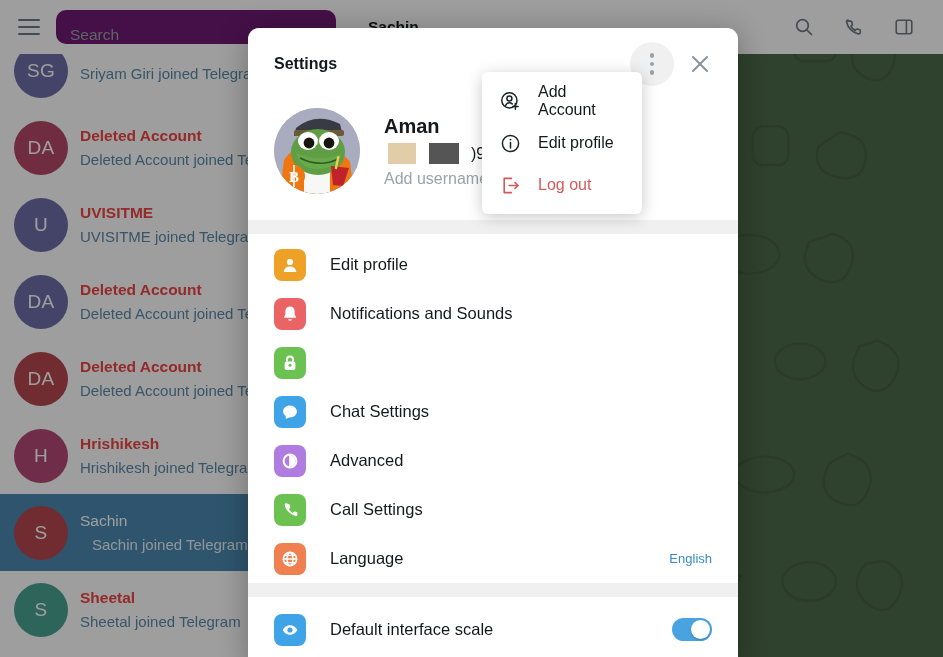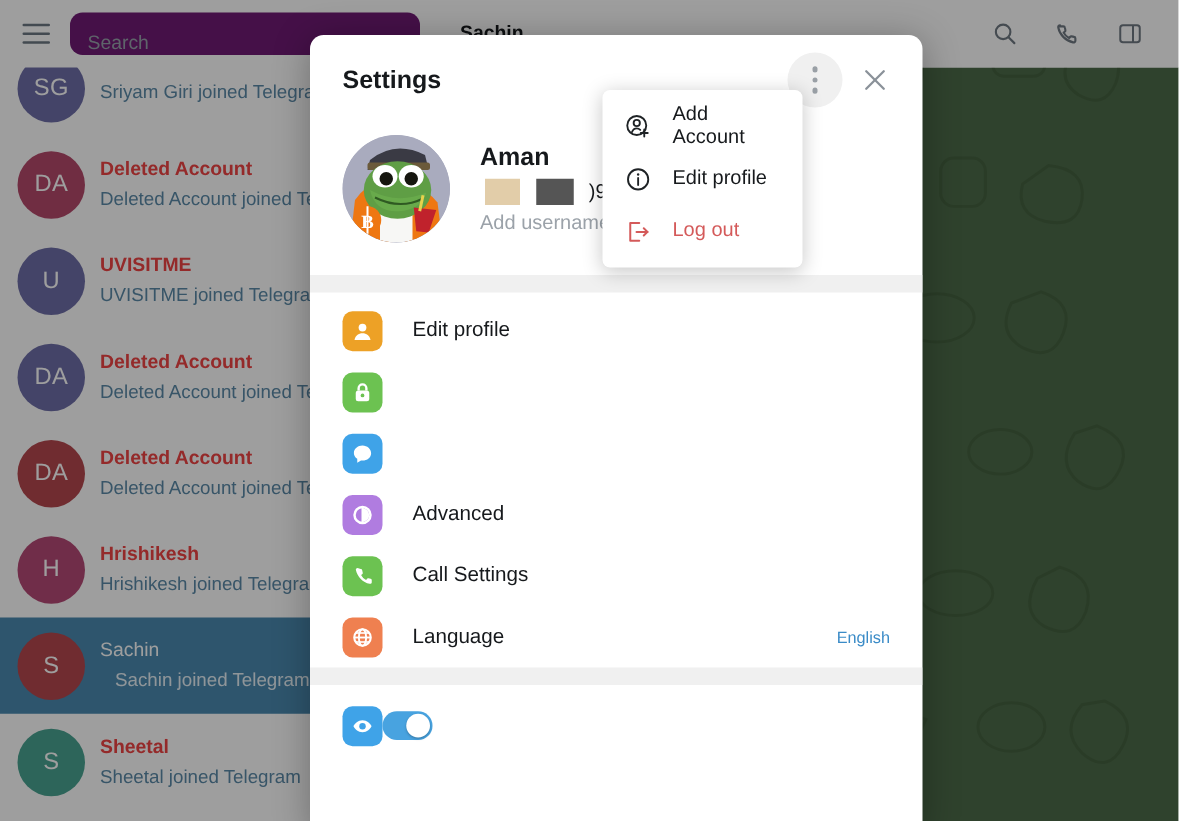--- a/index.html
+++ b/index.html
@@ -154,21 +154,21 @@
     overflow: hidden;
   }
   #dlg-header {
     height: 72px;
     display: flex; align-items: center;
     padding: 0 18px 0 26px;
     box-sizing: border-box;
     position: relative;
   }
   #dlg-title {
-    font-size: 20px; font-weight: bold; color: #16191c;
+    font-size: 16px; font-weight: bold; color: #16191c;
     flex: 1;
   }
   #menu-dots-btn {
     width: 44px; height: 44px;
     border-radius: 50%;
     background: #f0f0f0;
     display: flex; flex-direction: column;
     align-items: center; justify-content: center;
     gap: 4px;
     cursor: pointer;
@@ -534,34 +534,44 @@
         <div class="settings-row">
           <div class="sq-icon" style="background: rgb(237, 161, 38);">
             <svg width="20" height="20" viewBox="0 0 20 20">
               <circle cx="10" cy="7" r="3.1" fill="#fff"></circle>
               <path d="M3.6 17c.6-3.6 3.2-5.4 6.4-5.4s5.8 1.8 6.4 5.4z" fill="#fff"></path>
             </svg>
           </div>
           <div class="settings-label">Edit profile</div>
         </div>
         <div class="settings-row">
+          <div class="sq-icon" style="background: rgb(234, 100, 101);">
+            <svg width="20" height="20" viewBox="0 0 20 20">
+              <path d="M10 2.6c-2.7 0-4.6 2-4.6 4.6v3.4l-1.3 2.1c-.3.5 0 1.1.6 1.1h10.6c.6 0 .9-.6.6-1.1l-1.3-2.1V7.2c0-2.6-1.9-4.6-4.6-4.6z" fill="#fff"></path>
+              <path d="M8.1 15.3a1.95 1.95 0 0 0 3.8 0z" fill="#fff"></path>
+            </svg>
+          </div>
+          <div class="settings-label">Notifications and Sounds</div>
+        </div>
+        <div class="settings-row">
           <div class="sq-icon" style="background: rgb(108, 194, 81);">
             <svg width="20" height="20" viewBox="0 0 20 20">
               <rect x="4.6" y="8.4" width="10.8" height="8.6" rx="2" fill="#fff"></rect>
               <path d="M6.9 8.4V6.6a3.1 3.1 0 0 1 6.2 0v1.8" stroke="#fff" stroke-width="1.9" fill="none"></path>
               <circle cx="10" cy="12.3" r="1.5" fill="#6cc251"></circle>
             </svg>
           </div>
         </div>
         <div class="settings-row">
           <div class="sq-icon" style="background: rgb(63, 163, 232);">
             <svg width="20" height="20" viewBox="0 0 20 20">
               <path d="M10 3.4c-3.8 0-6.9 2.6-6.9 5.9 0 1.9 1 3.6 2.7 4.7v3.1l3-1.7c.4.05.8.08 1.2.08 3.8 0 6.9-2.6 6.9-5.9S13.8 3.4 10 3.4z" fill="#fff"></path>
             </svg>
           </div>
+          <div class="settings-label">Chat Settings</div>
         </div>
         <div class="settings-row">
           <div class="sq-icon" style="background: rgb(176, 124, 224);">
             <svg width="20" height="20" viewBox="0 0 20 20">
               <circle cx="10" cy="10" r="6.4" fill="none" stroke="#fff" stroke-width="2"></circle>
               <path d="M10 4.6a5.4 5.4 0 0 1 0 10.8z" fill="#fff"></path>
               <rect x="9.2" y="3" width="1.7" height="14" fill="#fff"></rect>
             </svg>
           </div>
           <div class="settings-label">Advanced</div>
@@ -592,20 +602,21 @@
     <div class="section-gap"></div>
 
     <div id="settings-list-2">
         <div class="settings-row">
           <div class="sq-icon" style="background: rgb(63, 163, 232);">
             <svg width="20" height="20" viewBox="0 0 20 20">
               <path d="M10 5.2c-3.6 0-6.3 2.6-7.2 4.8.9 2.2 3.6 4.8 7.2 4.8s6.3-2.6 7.2-4.8C16.3 7.8 13.6 5.2 10 5.2z" fill="#fff"></path>
               <circle cx="10" cy="10" r="2.6" fill="#3fa3e8"></circle>
             </svg>
           </div>
+          <div class="settings-label">Default interface scale</div>
           <div class="toggle">
             <span class="knob"></span>
           </div>
         </div>
       </div>
   </div>
 
   <div id="dropdown-menu">
       <div class="menu-item">
         <span class="mi-icon">

